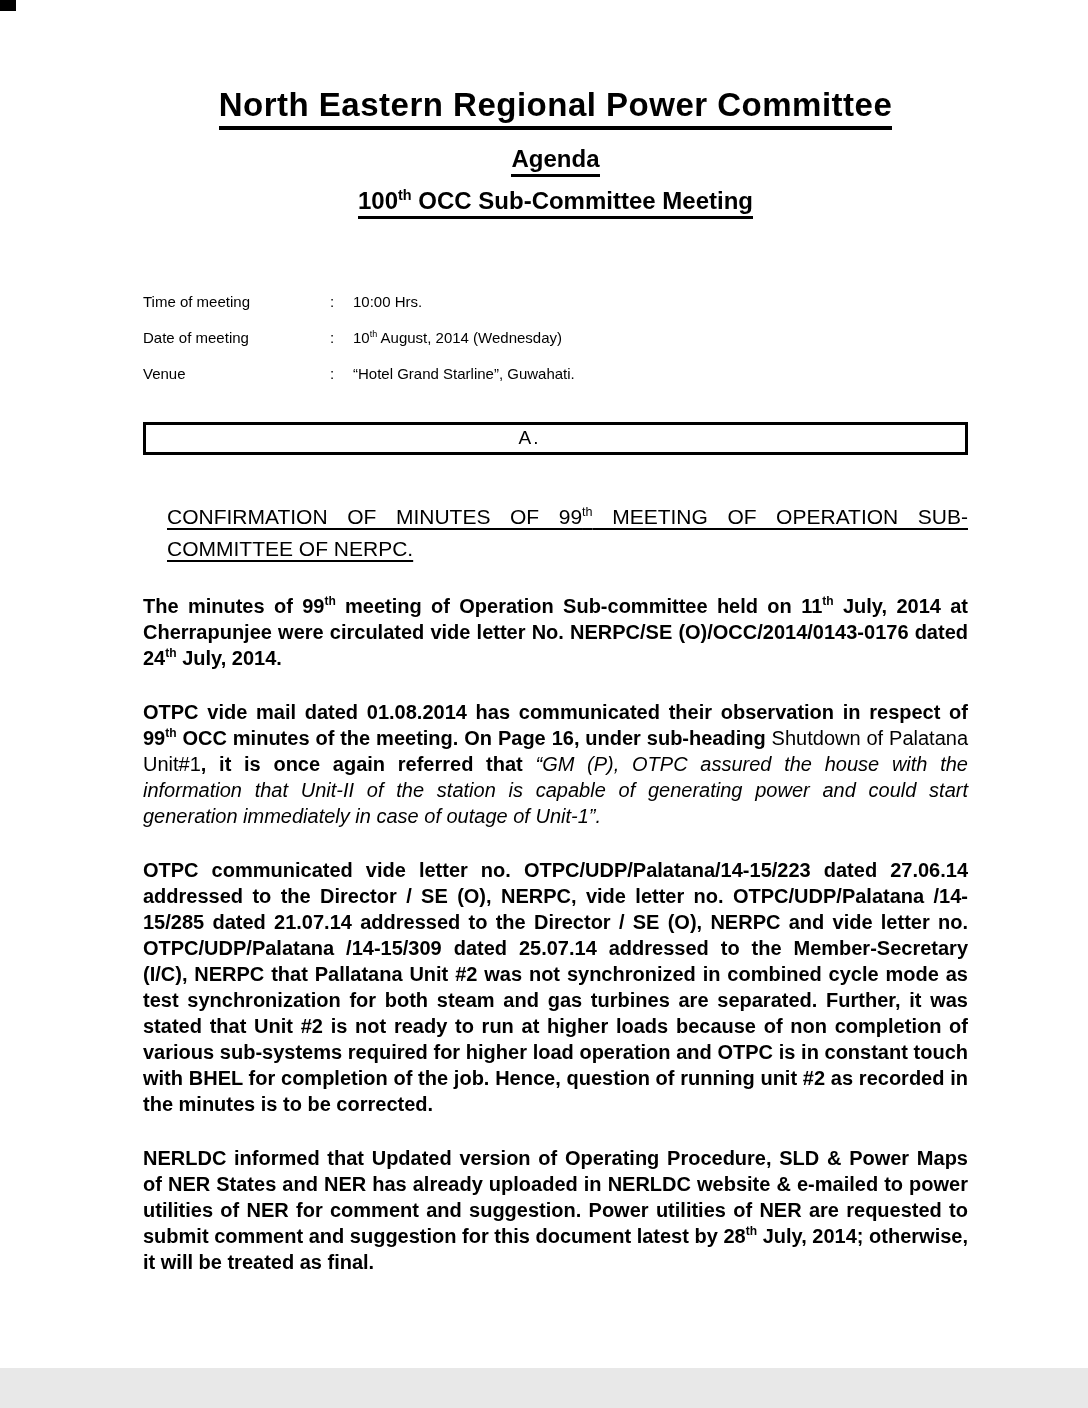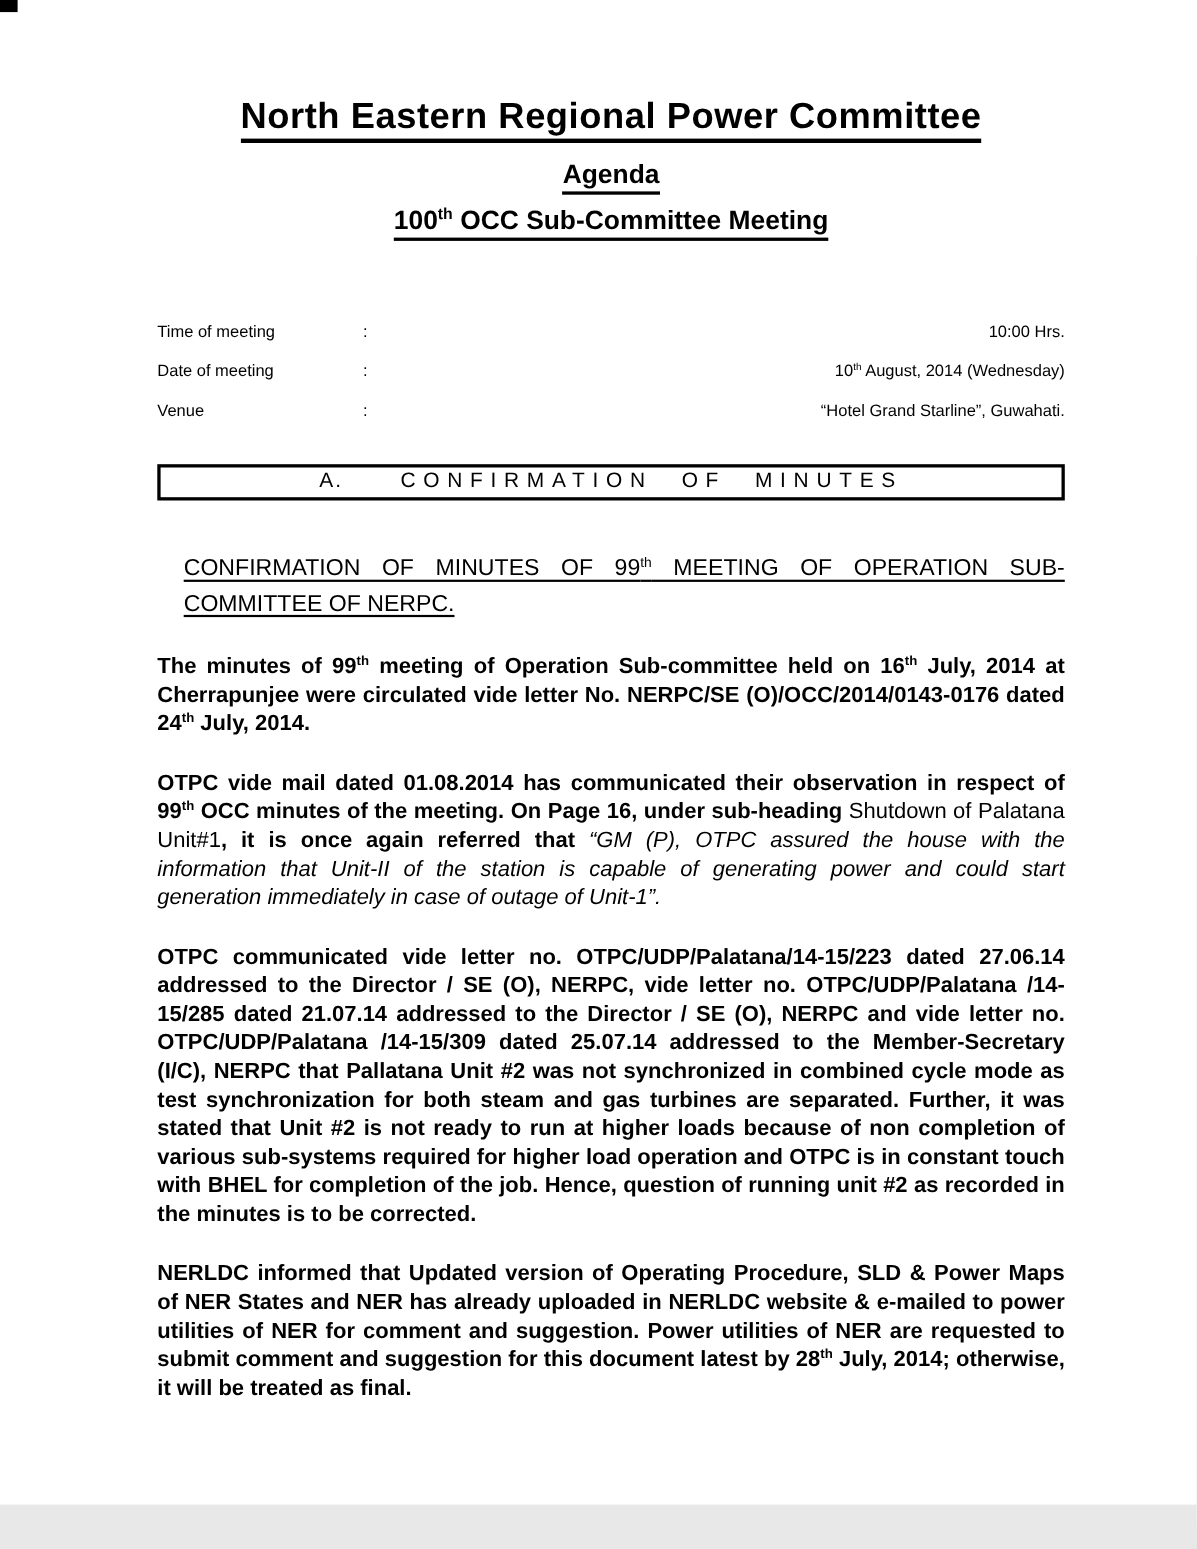--- a/index.html
+++ b/index.html
@@ -52,21 +52,21 @@
     line-height: 0;
   }
   .details {
     margin-top: 70px;
     font-size: 15px;
     display: grid;
     grid-template-columns: 187px 16px auto;
     row-gap: 11px;
     line-height: 25px;
   }
-  .detail-value { padding-left: 7px; text-align: right; }
+  .detail-value { padding-left: 7px; }
   .section-box {
     margin-top: 36px;
     border: 3px solid #000;
     display: flex;
     justify-content: center;
     align-items: baseline;
     padding: 1px 4px 3px 4px;
     font-size: 19px;
     line-height: 23px;
   }
@@ -117,26 +117,25 @@
     <span>Date of meeting</span>
       <span>:</span>
       <span class="detail-value"><span>10</span><sup>th</sup><span> August, 2014 (Wednesday)</span></span>
     <span>Venue</span>
       <span>:</span>
       <span class="detail-value">“Hotel Grand Starline”, Guwahati.</span>
   </div>
 
   <div class="section-box">
     <span class="section-index">A.</span>
-    <span class="section-label">CONFIRMATION OF MINUTES</span>
   </div>
 
   <p class="conf-heading"><span>CONFIRMATION OF MINUTES OF 99</span><sup>th</sup><span> MEETING OF OPERATION SUB-COMMITTEE OF NERPC.</span></p>
 
-  <p class="para bold"><span>The minutes of 99</span><sup>th</sup><span> meeting of Operation Sub-committee held on 16</span><sup>th</sup><span> July, 2014 at Cherrapunjee were circulated vide letter No. NERPC/SE (O)/OCC/2014/0143-0176 dated 24</span><sup>th</sup><span> July, 2014.</span></p>
+  <p class="para bold"><span>The minutes of 99</span><sup>th</sup><span> meeting of Operation Sub-committee held on 11</span><sup>th</sup><span> July, 2014 at Cherrapunjee were circulated vide letter No. NERPC/SE (O)/OCC/2014/0143-0176 dated 24</span><sup>th</sup><span> July, 2014.</span></p>
 
   <p class="para"><span class="b">OTPC vide mail dated 01.08.2014 has communicated their observation in respect of 99</span><sup class="b">th</sup><span class="b"> OCC minutes of the meeting. On Page 16, under sub-heading </span><span>Shutdown of Palatana Unit#1</span><span class="b">, it is once again referred that </span><span class="i">“GM (P), OTPC assured the house with the information that Unit-II of the station is capable of generating power and could start generation immediately in case of outage of Unit-1”.</span></p>
 
   <p class="para bold">OTPC communicated vide letter no. OTPC/UDP/Palatana/14-15/223 dated 27.06.14 addressed to the Director / SE (O), NERPC, vide letter no. OTPC/UDP/Palatana /14-15/285 dated 21.07.14 addressed to the Director / SE (O), NERPC and vide letter no. OTPC/UDP/Palatana /14-15/309 dated 25.07.14 addressed to the Member-Secretary (I/C), NERPC that Pallatana Unit #2 was not synchronized in combined cycle mode as test synchronization for both steam and gas turbines are separated. Further, it was stated that Unit #2 is not ready to run at higher loads because of non completion of various sub-systems required for higher load operation and OTPC is in constant touch with BHEL for completion of the job. Hence, question of running unit #2 as recorded in the minutes is to be corrected.</p>
 
   <p class="para bold"><span>NERLDC informed that Updated version of Operating Procedure, SLD &amp; Power Maps of NER States and NER has already uploaded in NERLDC website &amp; e-mailed to power utilities of NER for comment and suggestion.  Power utilities of NER are requested to submit comment and suggestion for this document latest by 28</span><sup>th</sup><span> July, 2014; otherwise, it will be treated as final.</span></p>
 
 </div>
 
 </body></html>

